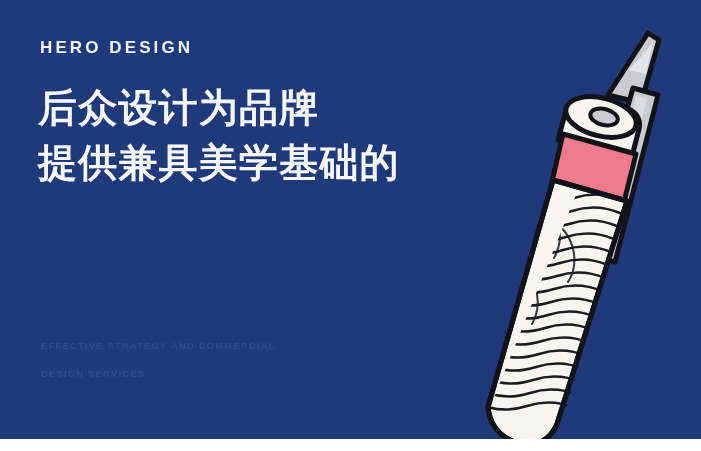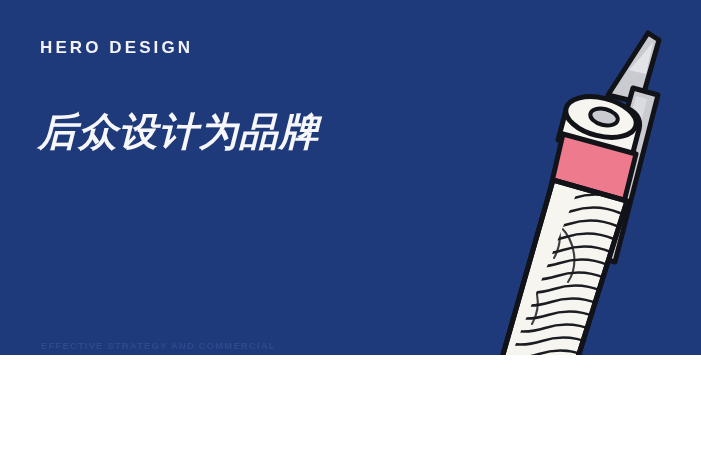--- a/index.html
+++ b/index.html
@@ -4,21 +4,21 @@
 <title>Hero Design Banner</title>
 <style>
   html, body {
     margin: 0;
     padding: 0;
     background: #ffffff;
   }
   #banner {
     position: relative;
     width: 701px;
-    height: 355px;
+    height: 439px;
     overflow: hidden;
     background: #1f3a7a;
     font-family: "Liberation Sans", "DejaVu Sans", sans-serif;
     -webkit-font-smoothing: antialiased;
   }
 
   
   #brand-label {
     position: absolute;
     left: 40px;
@@ -29,23 +29,22 @@
     color: #f2f3f7;
     line-height: 20px;
     white-space: nowrap;
     z-index: 4;
   }
 
   
   #headline {
     position: absolute;
     left: 38px;
-    top: 104px;
+    top: 80px;
     z-index: 4;
-    font-style: italic;
   }
   #headline .hl-line {
     font-size: 39px;
     font-weight: 700;
     color: #f7f7f9;
     letter-spacing: 1.2px;
     line-height: 55px;
     white-space: nowrap;
     font-family: "DejaVu Sans", "Liberation Sans", sans-serif;
   }
@@ -140,20 +139,21 @@
       </g>
 
       <path d="M553 180 L627 201 L557 424 Q545 450 518 443 Q491 435 488 407 Z" fill="none" stroke="#111318" stroke-width="5" stroke-linejoin="round"></path>
     </g>
   </svg>
 
   <div id="brand-label">HERO DESIGN</div>
 
   <div id="headline">
     <div class="hl-line">后众设计为品牌</div>
+    <div class="hl-line">提供兼具美学基础的</div>
   </div>
 
   <div id="subcaption">
     <div class="sub-line">EFFECTIVE STRATEGY AND COMMERCIAL</div>
     <div class="sub-line">DESIGN SERVICES</div>
   </div>
 
 </div>
 
 </body></html>

